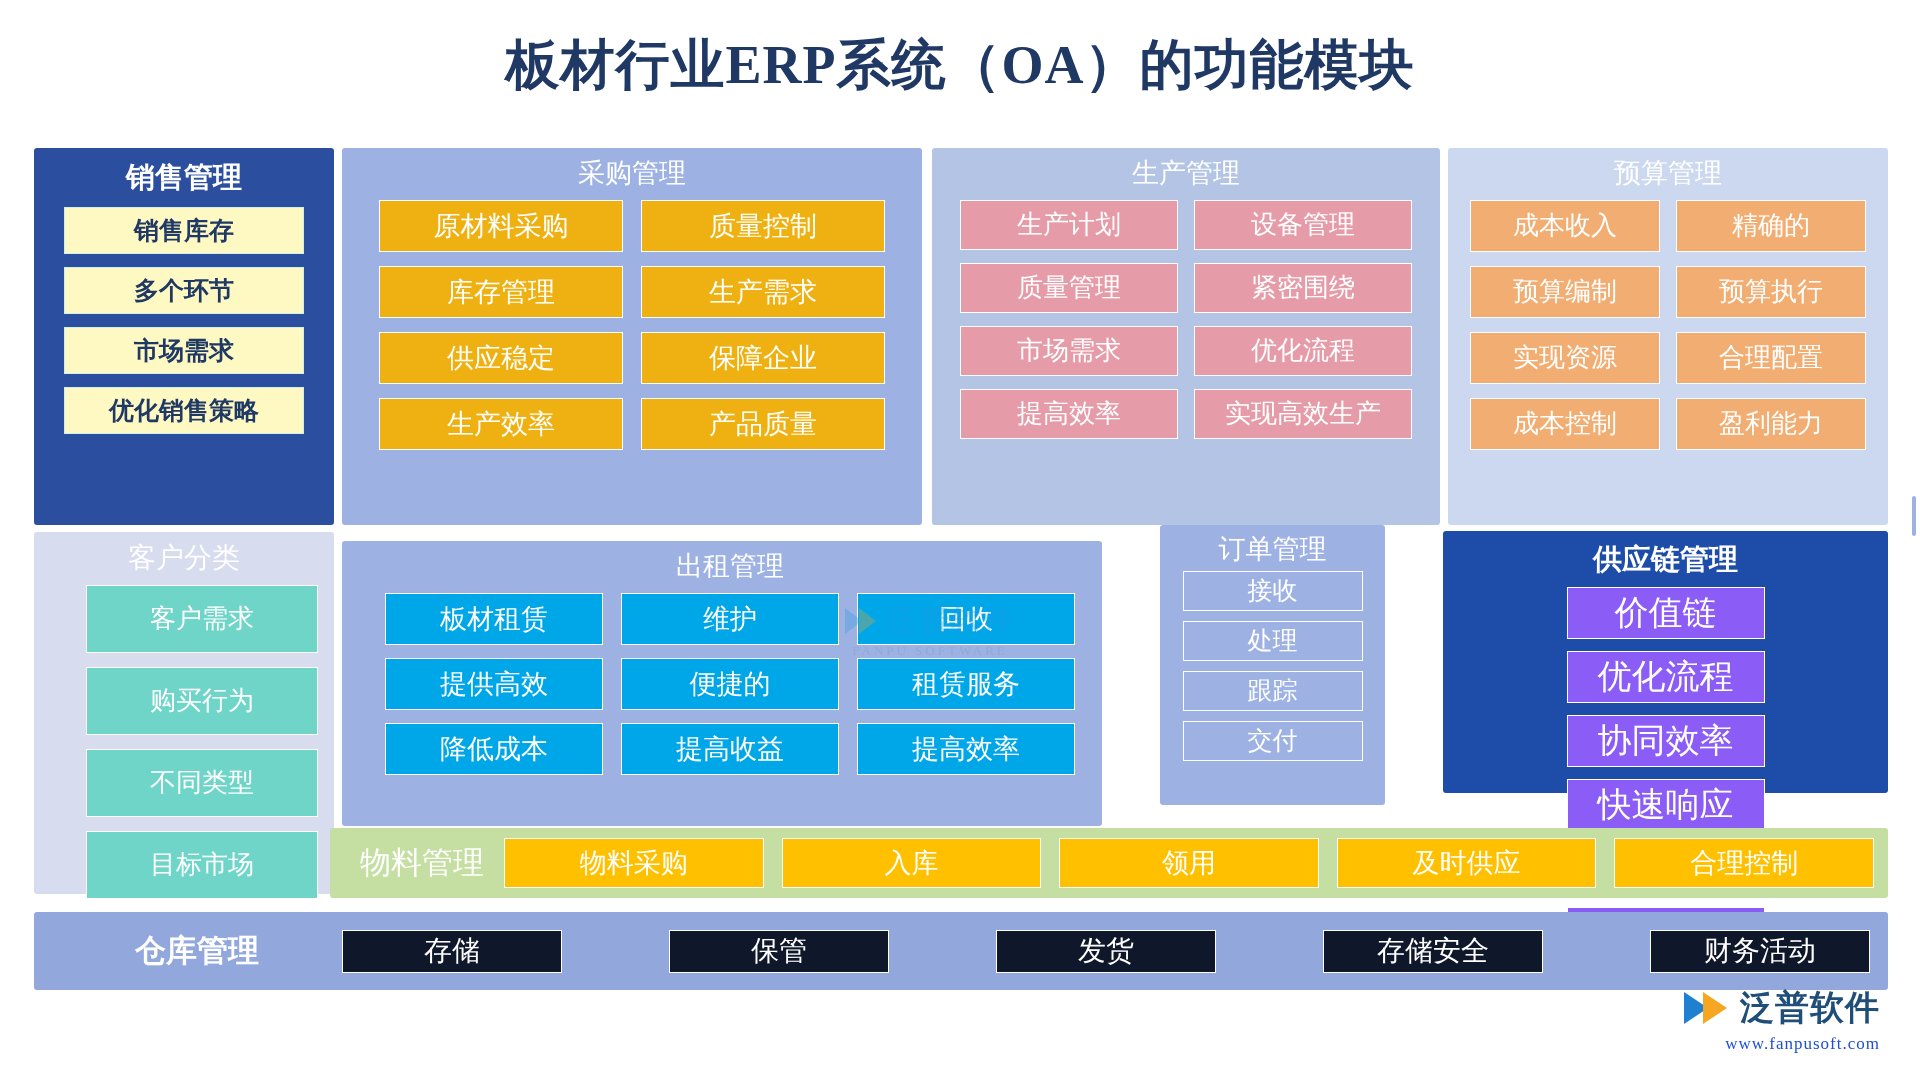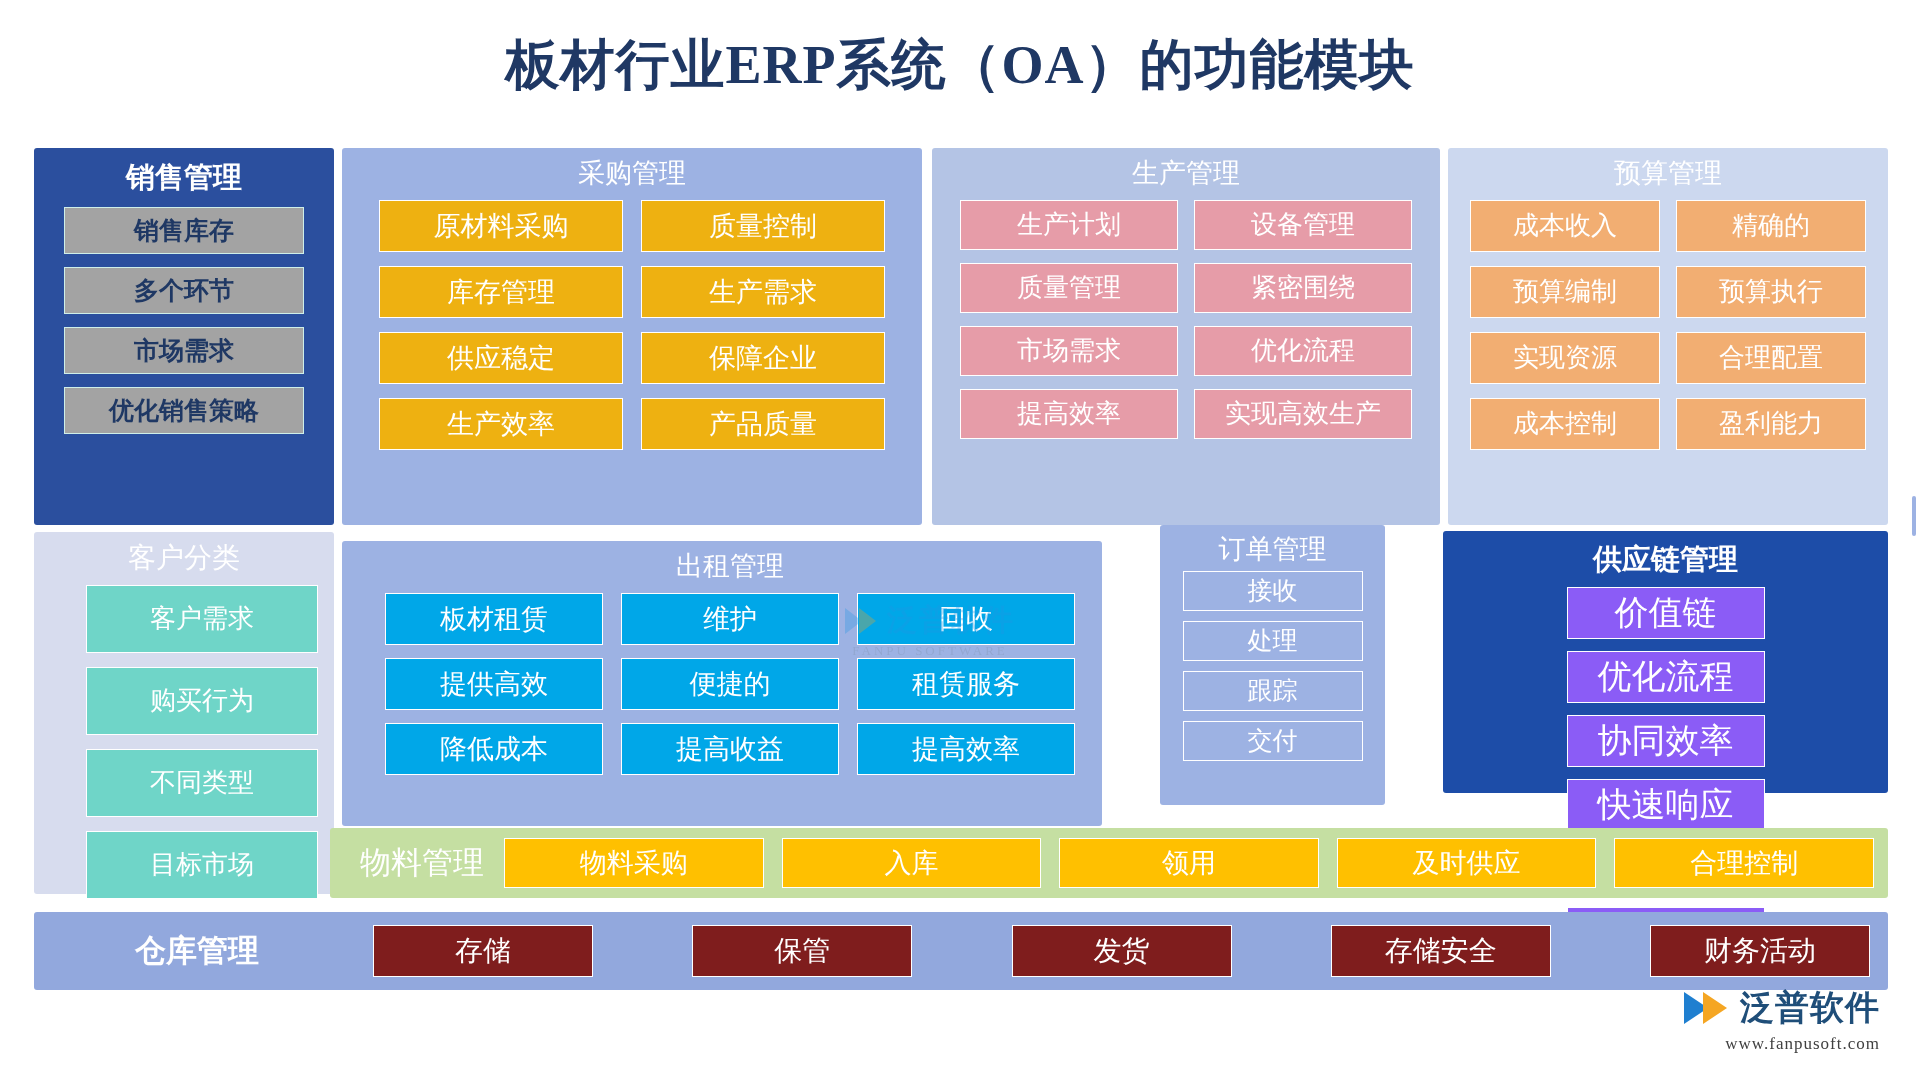--- a/index.html
+++ b/index.html
@@ -62,21 +62,21 @@
     border: 1.5px solid #ffffff;
     text-align: center;
   }
 
   
   #sales { left: 34px; top: 148px; width: 300px; height: 377px; background: #2b4f9e; }
   #sales .panel-title { font-weight: bold; font-size: 29px; padding-top: 14px; }
   #sales .chips { padding: 4px 14px 14px 14px; gap: 13px 0; }
   #sales .chip {
     width: 240px; height: 47px;
-    background: #a3a3a3;
+    background: #fef9c3;
     color: #1f3864;
     font-weight: bold;
     border: 1.5px solid #cfefe9;
   }
 
   
   #purchase { left: 342px; top: 148px; width: 580px; height: 377px; background: #9db2e3; }
   #purchase .chips { padding: 2px 22px 14px 22px; gap: 14px 18px; }
   #purchase .chip {
     width: 244px; height: 52px;
@@ -191,25 +191,24 @@
   }
   #warehouse .bar-chips {
     display: flex; flex: 1;
     justify-content: space-between;
     align-items: center;
     gap: 48px;
   }
   #warehouse .chip {
     flex: 1;
     max-width: 220px;
-    height: 52px;
-    background: #7f1d1d;
+    height: 43px;
+    background: #0f172a;
     font-size: 28px;
     border: 1.5px solid #ffffff;
-    margin-left: 31px;
   }
 
   
   .watermark-center {
     position: absolute;
     left: 845px; top: 600px;
     display: flex;
     flex-direction: column;
     align-items: center;
     opacity: 0.30;
@@ -257,21 +256,21 @@
   }
   .brand-logo::after {
     content: "";
     position: absolute; left: 19px; top: 5px;
     width: 0; height: 0;
     border-left: 24px solid #f5a623;
     border-top: 16px solid transparent;
     border-bottom: 16px solid transparent;
   }
   .brand-cn { font-size: 34px; font-weight: bold; color: #1f4e79; letter-spacing: 1px; }
-  .brand-url { font-size: 17px; color: #404040; letter-spacing: 1px; margin-top: 3px; }
+  .brand-url { font-size: 17px; color: #1d4ed8; letter-spacing: 1px; margin-top: 3px; }
 
   
   .edge-tick {
     position: absolute;
     right: 4px; top: 496px;
     width: 4px; height: 40px;
     background: #9db2e3;
     border-radius: 2px;
   }
 </style>

